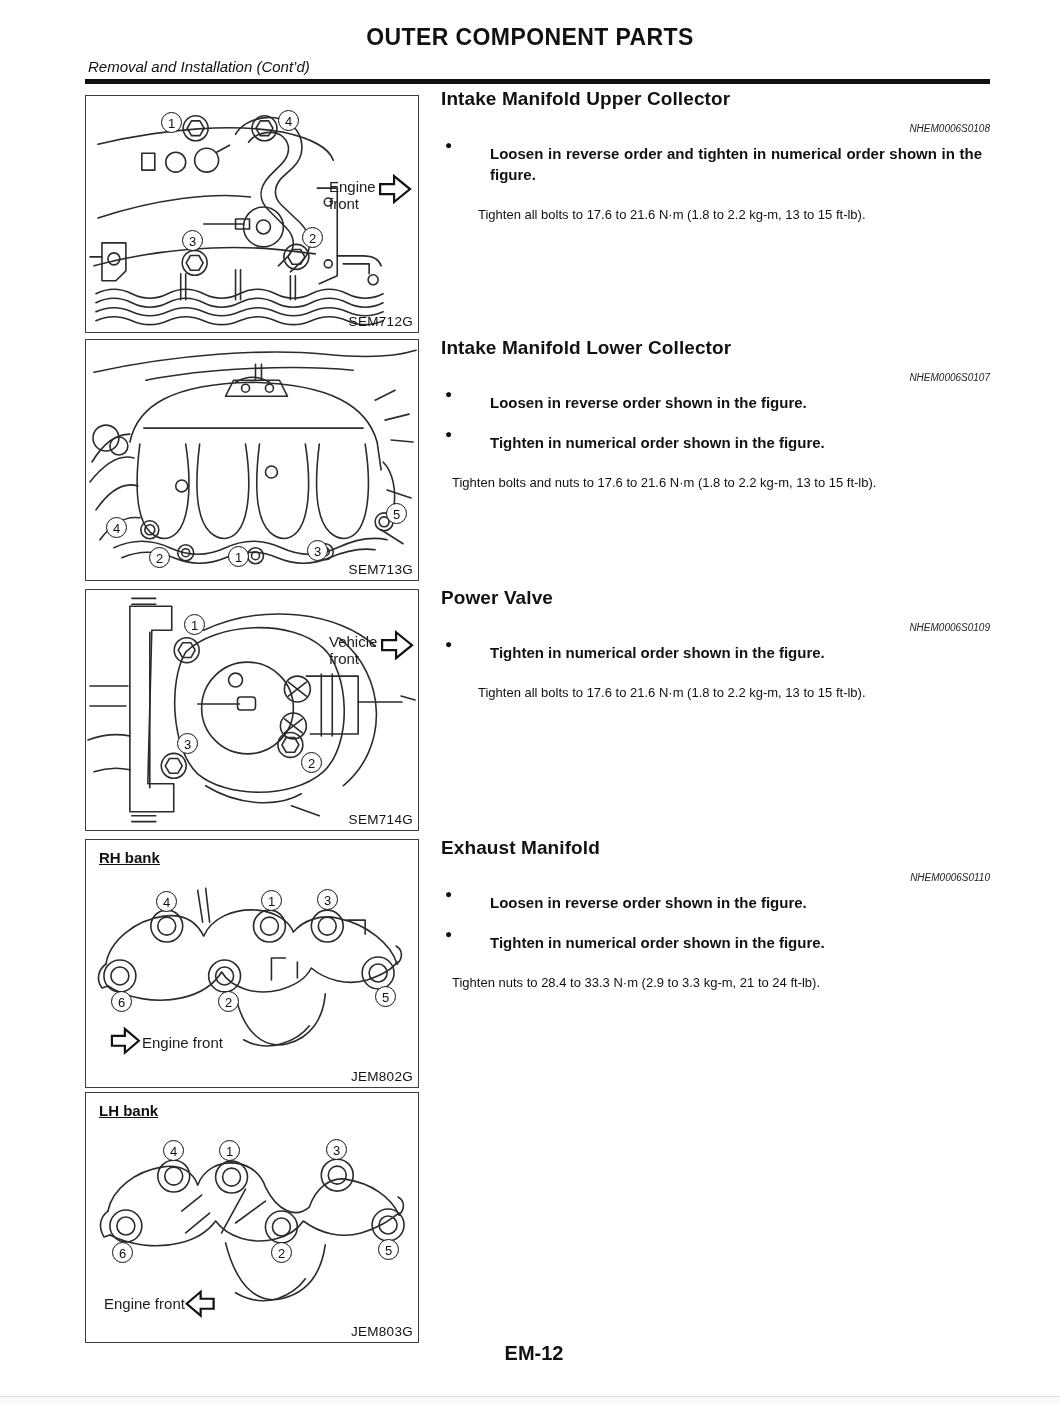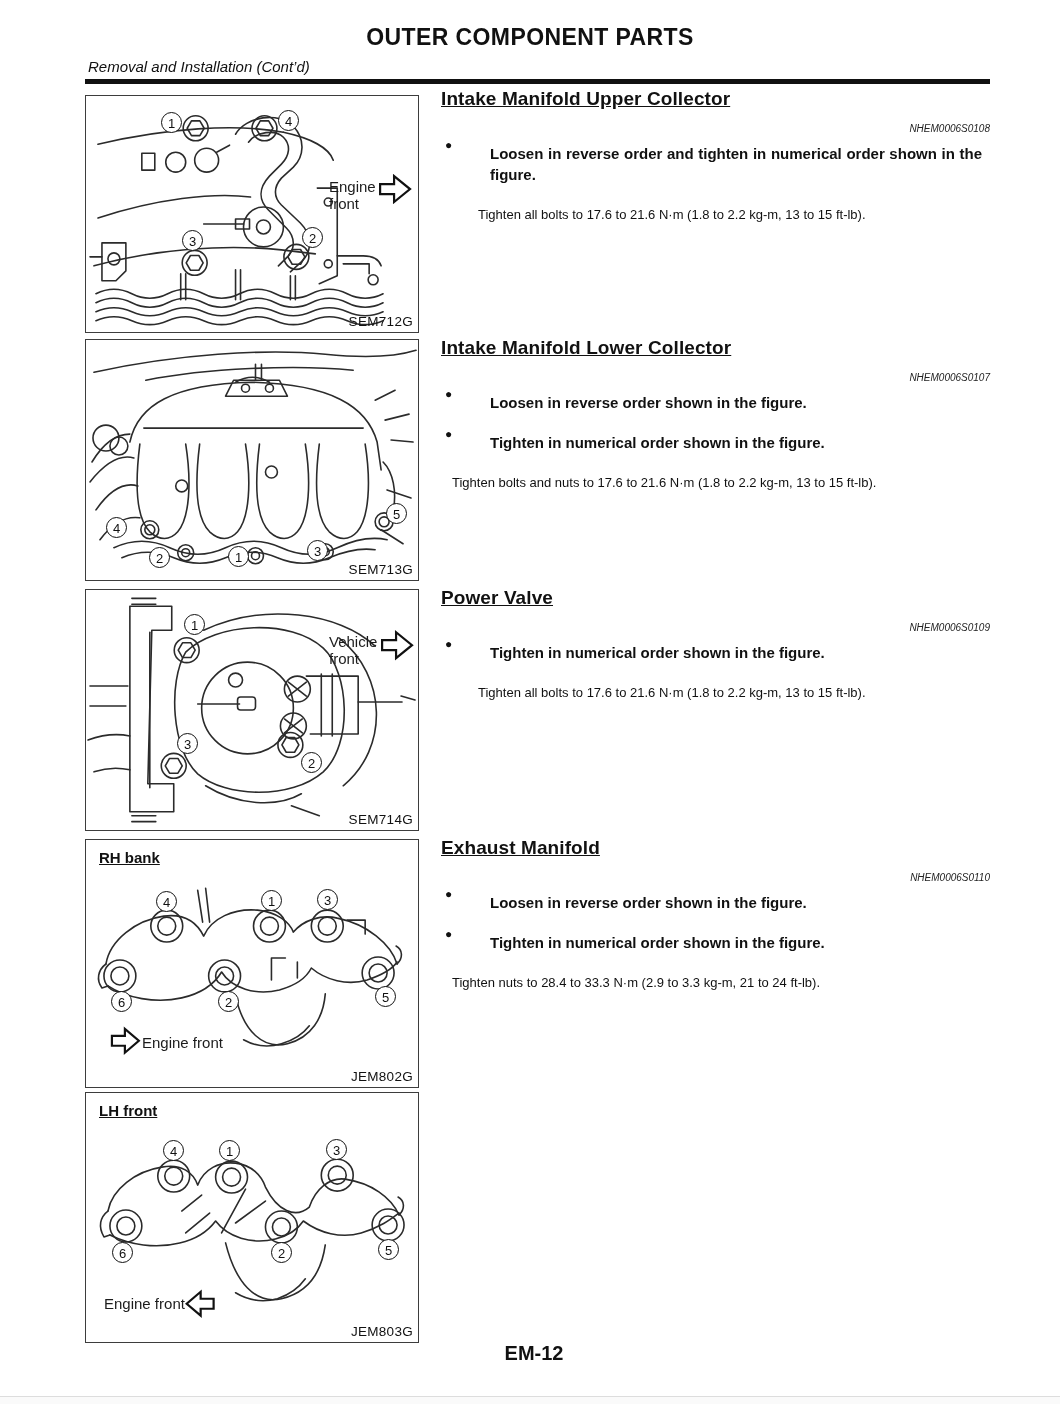--- a/index.html
+++ b/index.html
@@ -28,21 +28,21 @@
   .callout {
     position:absolute; width:21px; height:21px; border:1.7px solid #111; border-radius:50%;
     background:#fff; font-size:13px; line-height:21px; text-align:center; box-sizing:border-box;
   }
   .figcode { position:absolute; right:5px; bottom:3px; font-size:13.5px; letter-spacing:0.3px; }
   .banklabel { position:absolute; left:13px; top:9px; font-size:15px; font-weight:bold;text-decoration:underline; }
   .dirlabel { position:absolute; font-size:15px; color:#1c1c1c; line-height:17px; }
   .dirlabel.two-line { width:58px; }
   
   .txt-section { position:absolute; left:441px; width:549px; }
-  .txt-section h2 { margin:0; font-size:19px; font-weight:bold; letter-spacing:0.1px;text-decoration:underline; }
+  .txt-section h2 { margin:0; font-size:19px; font-weight:bold; letter-spacing:0.1px; }
   .ref { font-size:10px; font-style:italic; text-align:right; margin:13px 0 1px 0; color:#222; }
   .bullet { display:flex; margin:0 0 3px 0; }
   .dot { flex:none; width:37px; font-size:12px; line-height:21px; padding-left:4px; }
   .btext { flex:1; margin:8px; font-size:15px; font-weight:bold; line-height:21px; text-align:justify; }
   .note { margin:11px; font-size:13px; line-height:21px; }
   .note.indent { margin-left:37px; }
   .pagenum {
     position:absolute; top:1342px; left:4px; width:1060px; text-align:center;
     font-size:20px; font-weight:bold;
   }
@@ -272,21 +272,21 @@
         <path d="M150,200 q20,12 42,6 q18,-6 28,-20"></path>
         <use href="#pt5" transform="translate(88,83)"></use>
         <use href="#pt5" transform="translate(146,84)"></use>
         <use href="#pt5" transform="translate(252,82)"></use>
         <use href="#pt5" transform="translate(40,133)"></use>
         <use href="#pt5" transform="translate(196,134)"></use>
         <use href="#pt5" transform="translate(303,132)"></use>
         <path class="arr" d="M128,206 h-13 v-7 l-14,12 14,12 v-7 h13 z"></path>
       </g>
     </svg>
-    <span class="banklabel">LH front</span>
+    <span class="banklabel">LH bank</span>
     <span class="callout" style="left:77px;top:47px">4</span>
     <span class="callout" style="left:133px;top:47px">1</span>
     <span class="callout" style="left:240px;top:46px">3</span>
     <span class="callout" style="left:26px;top:149px">6</span>
     <span class="callout" style="left:185px;top:149px">2</span>
     <span class="callout" style="left:292px;top:146px">5</span>
     <span class="dirlabel" style="left:18px;top:202px">Engine front</span>
     <span class="figcode">JEM803G</span>
   </figure>
 

